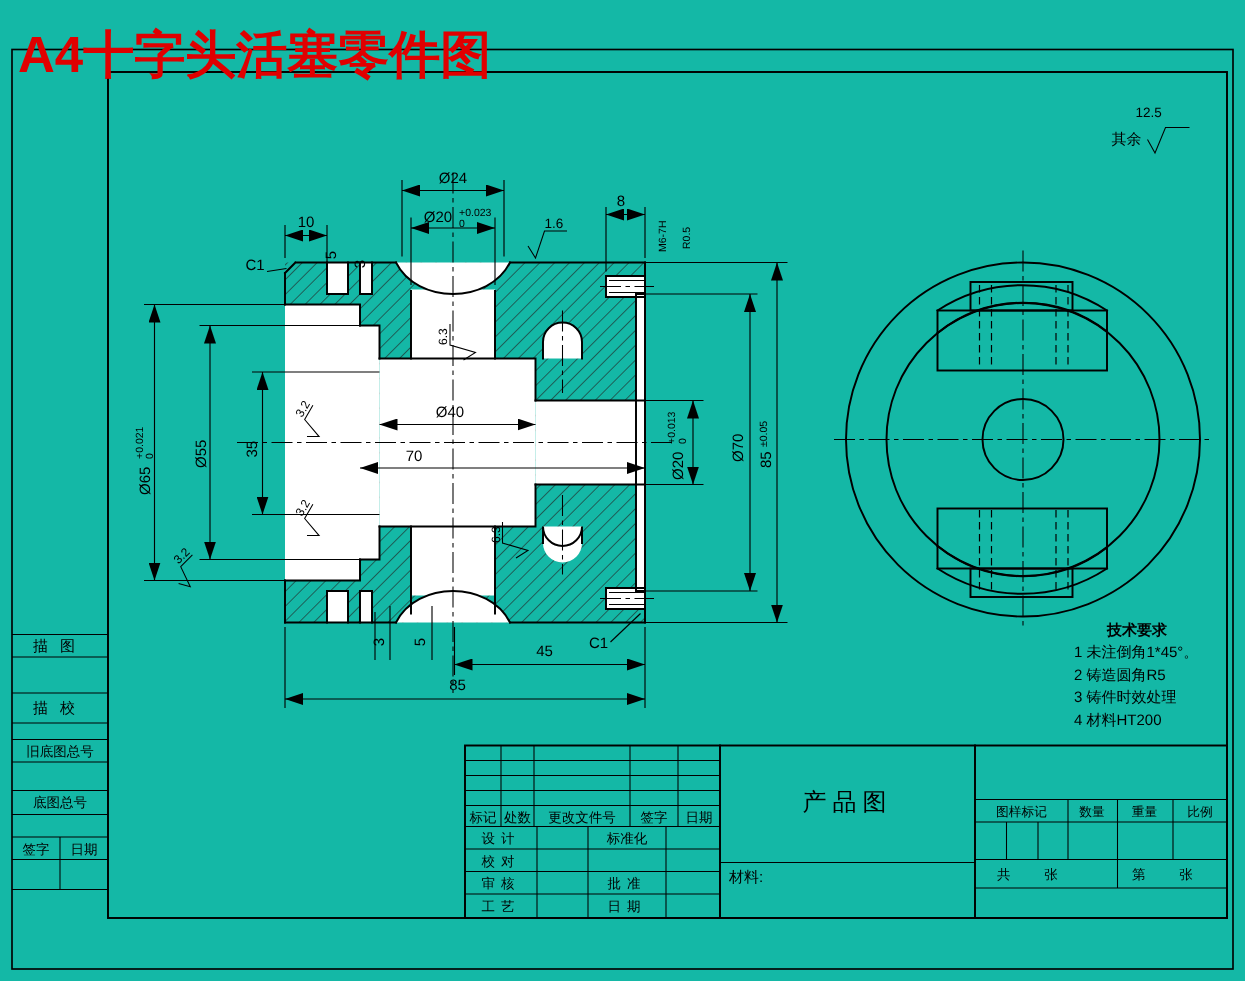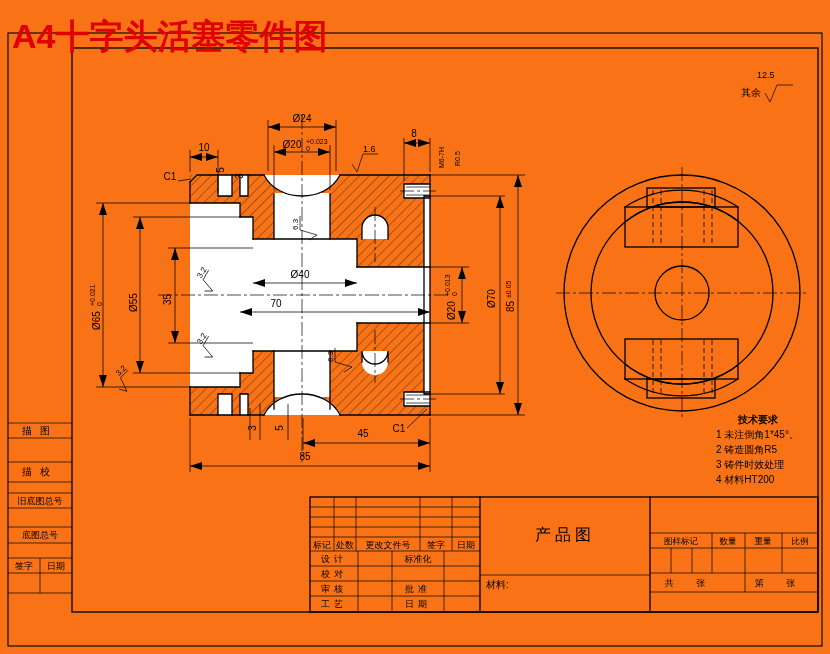--- a/index.html
+++ b/index.html
@@ -1,16 +1,16 @@
 <!DOCTYPE html>
 <html><head>
 <meta charset="utf-8">
 <style>
   html,body{margin:0;padding:0;background:#fff;}
-  .sheet{position:relative;width:830px;height:654px;background:#f97316;overflow:hidden;
+  .sheet{position:relative;width:830px;height:654px;background:#14b8a6;overflow:hidden;
          font-family:"Liberation Sans","DejaVu Sans",sans-serif;}
   svg{position:absolute;left:0;top:0;}
   svg text{fill:#000;font-family:"Liberation Sans","DejaVu Sans",sans-serif;}
   .ol{stroke:#000;stroke-width:1.3;fill:none;stroke-linecap:square;}
   .thin{stroke:#000;stroke-width:0.7;fill:none;}
   .dim{stroke:#000;stroke-width:0.75;fill:none;}
   .cl{stroke:#000;stroke-width:0.7;fill:none;stroke-dasharray:14 3 3 3;}
   .dash{stroke:#000;stroke-width:0.8;fill:none;stroke-dasharray:5 3;}
   .wh{fill:#fff;stroke:none;}
   .dt{font-size:10px;}

